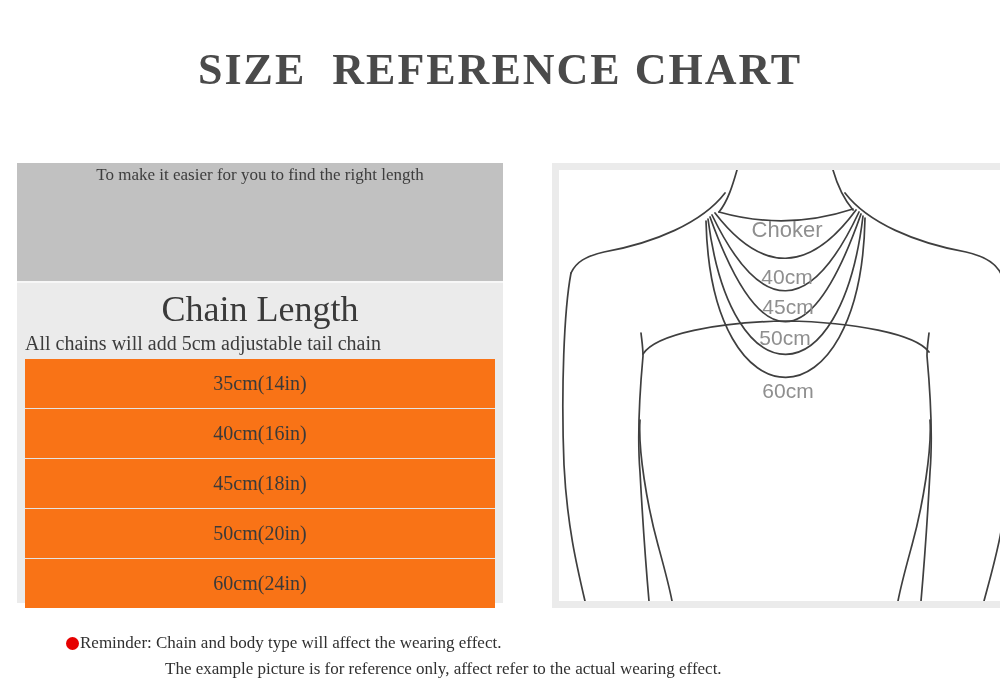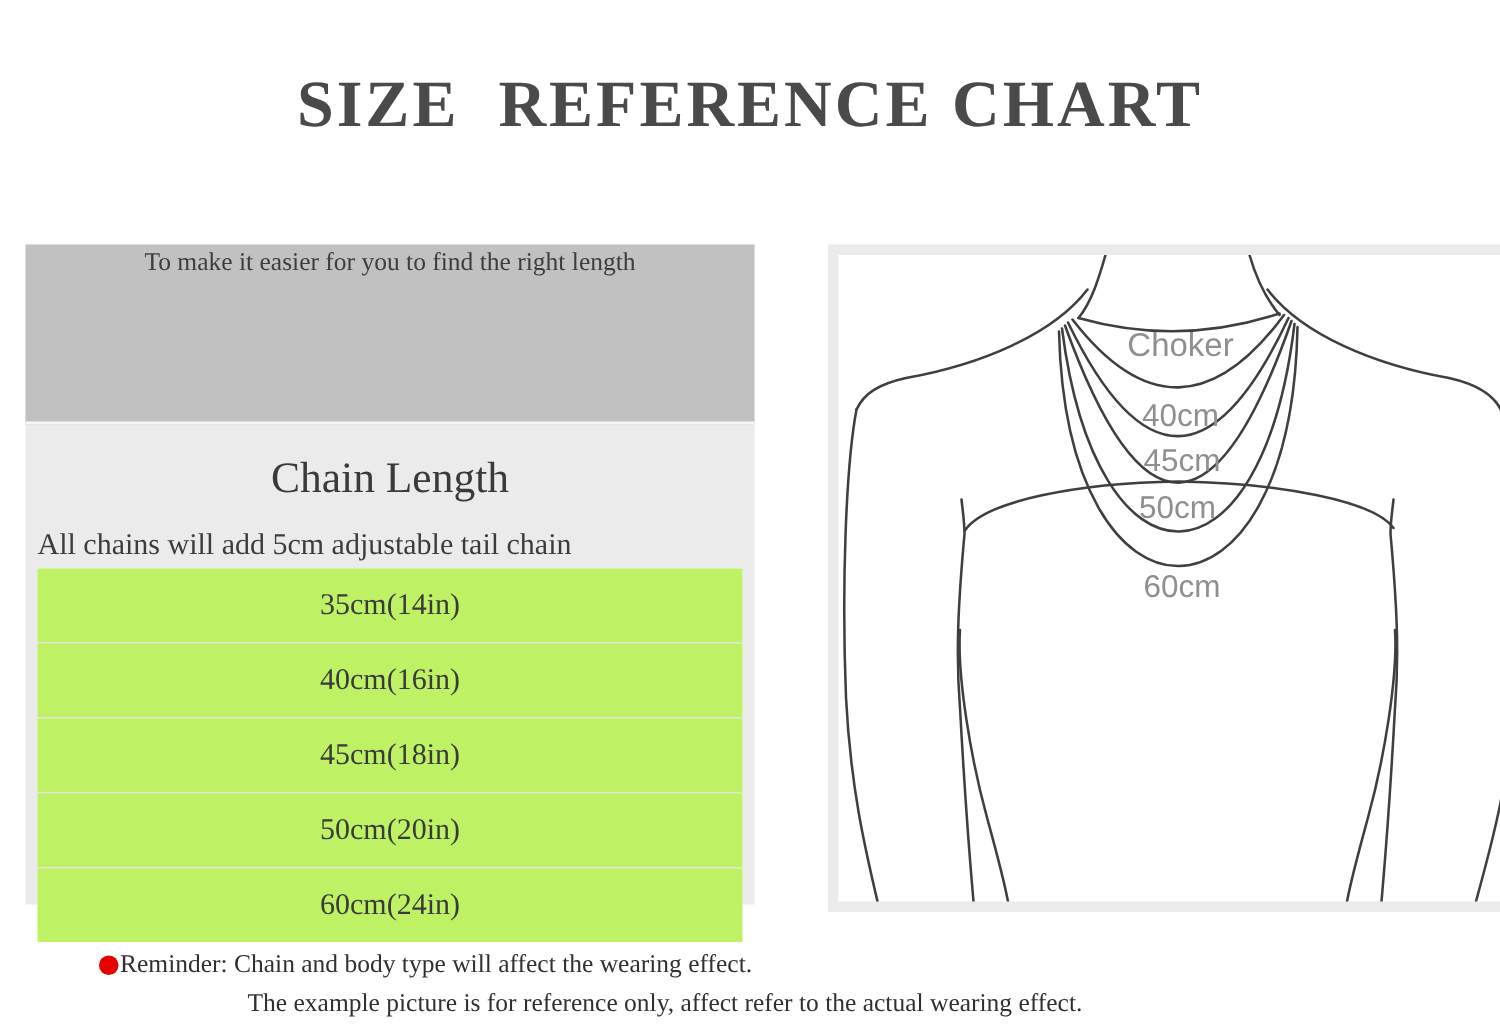--- a/index.html
+++ b/index.html
@@ -14,26 +14,26 @@
     color:#4a4a4a;white-space:pre;font-family:"Liberation Serif", serif;
   }
   
   .left-panel{position:absolute;left:17px;top:163px;width:486px;height:440px;background:#ebebeb;}
   .intro{
     height:118px;background:#c1c1c1;border-bottom:2px solid #f7f7f7;
     display:flex;flex-direction:row;justify-content:center;gap:6px;
   }
   .intro p{margin:0;text-align:center;font-size:17px;line-height:24px;color:#3d3d3d;white-space:nowrap;}
   .panel-body{padding:5px 8px 0 8px;}
-  .panel-body h2{margin:14px;text-align:center;font-size:29px;line-height:34px;font-weight:normal;color:#3a3a3a;}
+  .panel-body h2{margin:4px;text-align:center;font-size:36px;line-height:34px;font-weight:normal;color:#3a3a3a;}
   .panel-body .sub{margin:0;text-align:left;font-size:20px;line-height:27px;color:#3c3c3c;}
   .size-table{margin-top:2px;background:#ffffff;}
   .size-row{
     height:49px;display:flex;align-items:center;justify-content:center;
-    font-size:20px;color:#3a3a3a;border-bottom:1px solid #e3e3e3;background:#bef264;
+    font-size:20px;color:#3a3a3a;border-bottom:1px solid #e3e3e3;background:#f97316;
   }
   .size-row:last-child{border-bottom:none;}
   
   .right-panel{
     position:absolute;left:512px;top:163px;width:464px;height:431px;
     border:7px solid #ebebeb;background:#ffffff;margin-left:40px;
   }
   .right-panel svg{display:block;width:464px;height:431px;}
   .figure-line{fill:none;stroke:#3f3f3f;stroke-width:1.7;stroke-linecap:round;}
   .chain-label{

